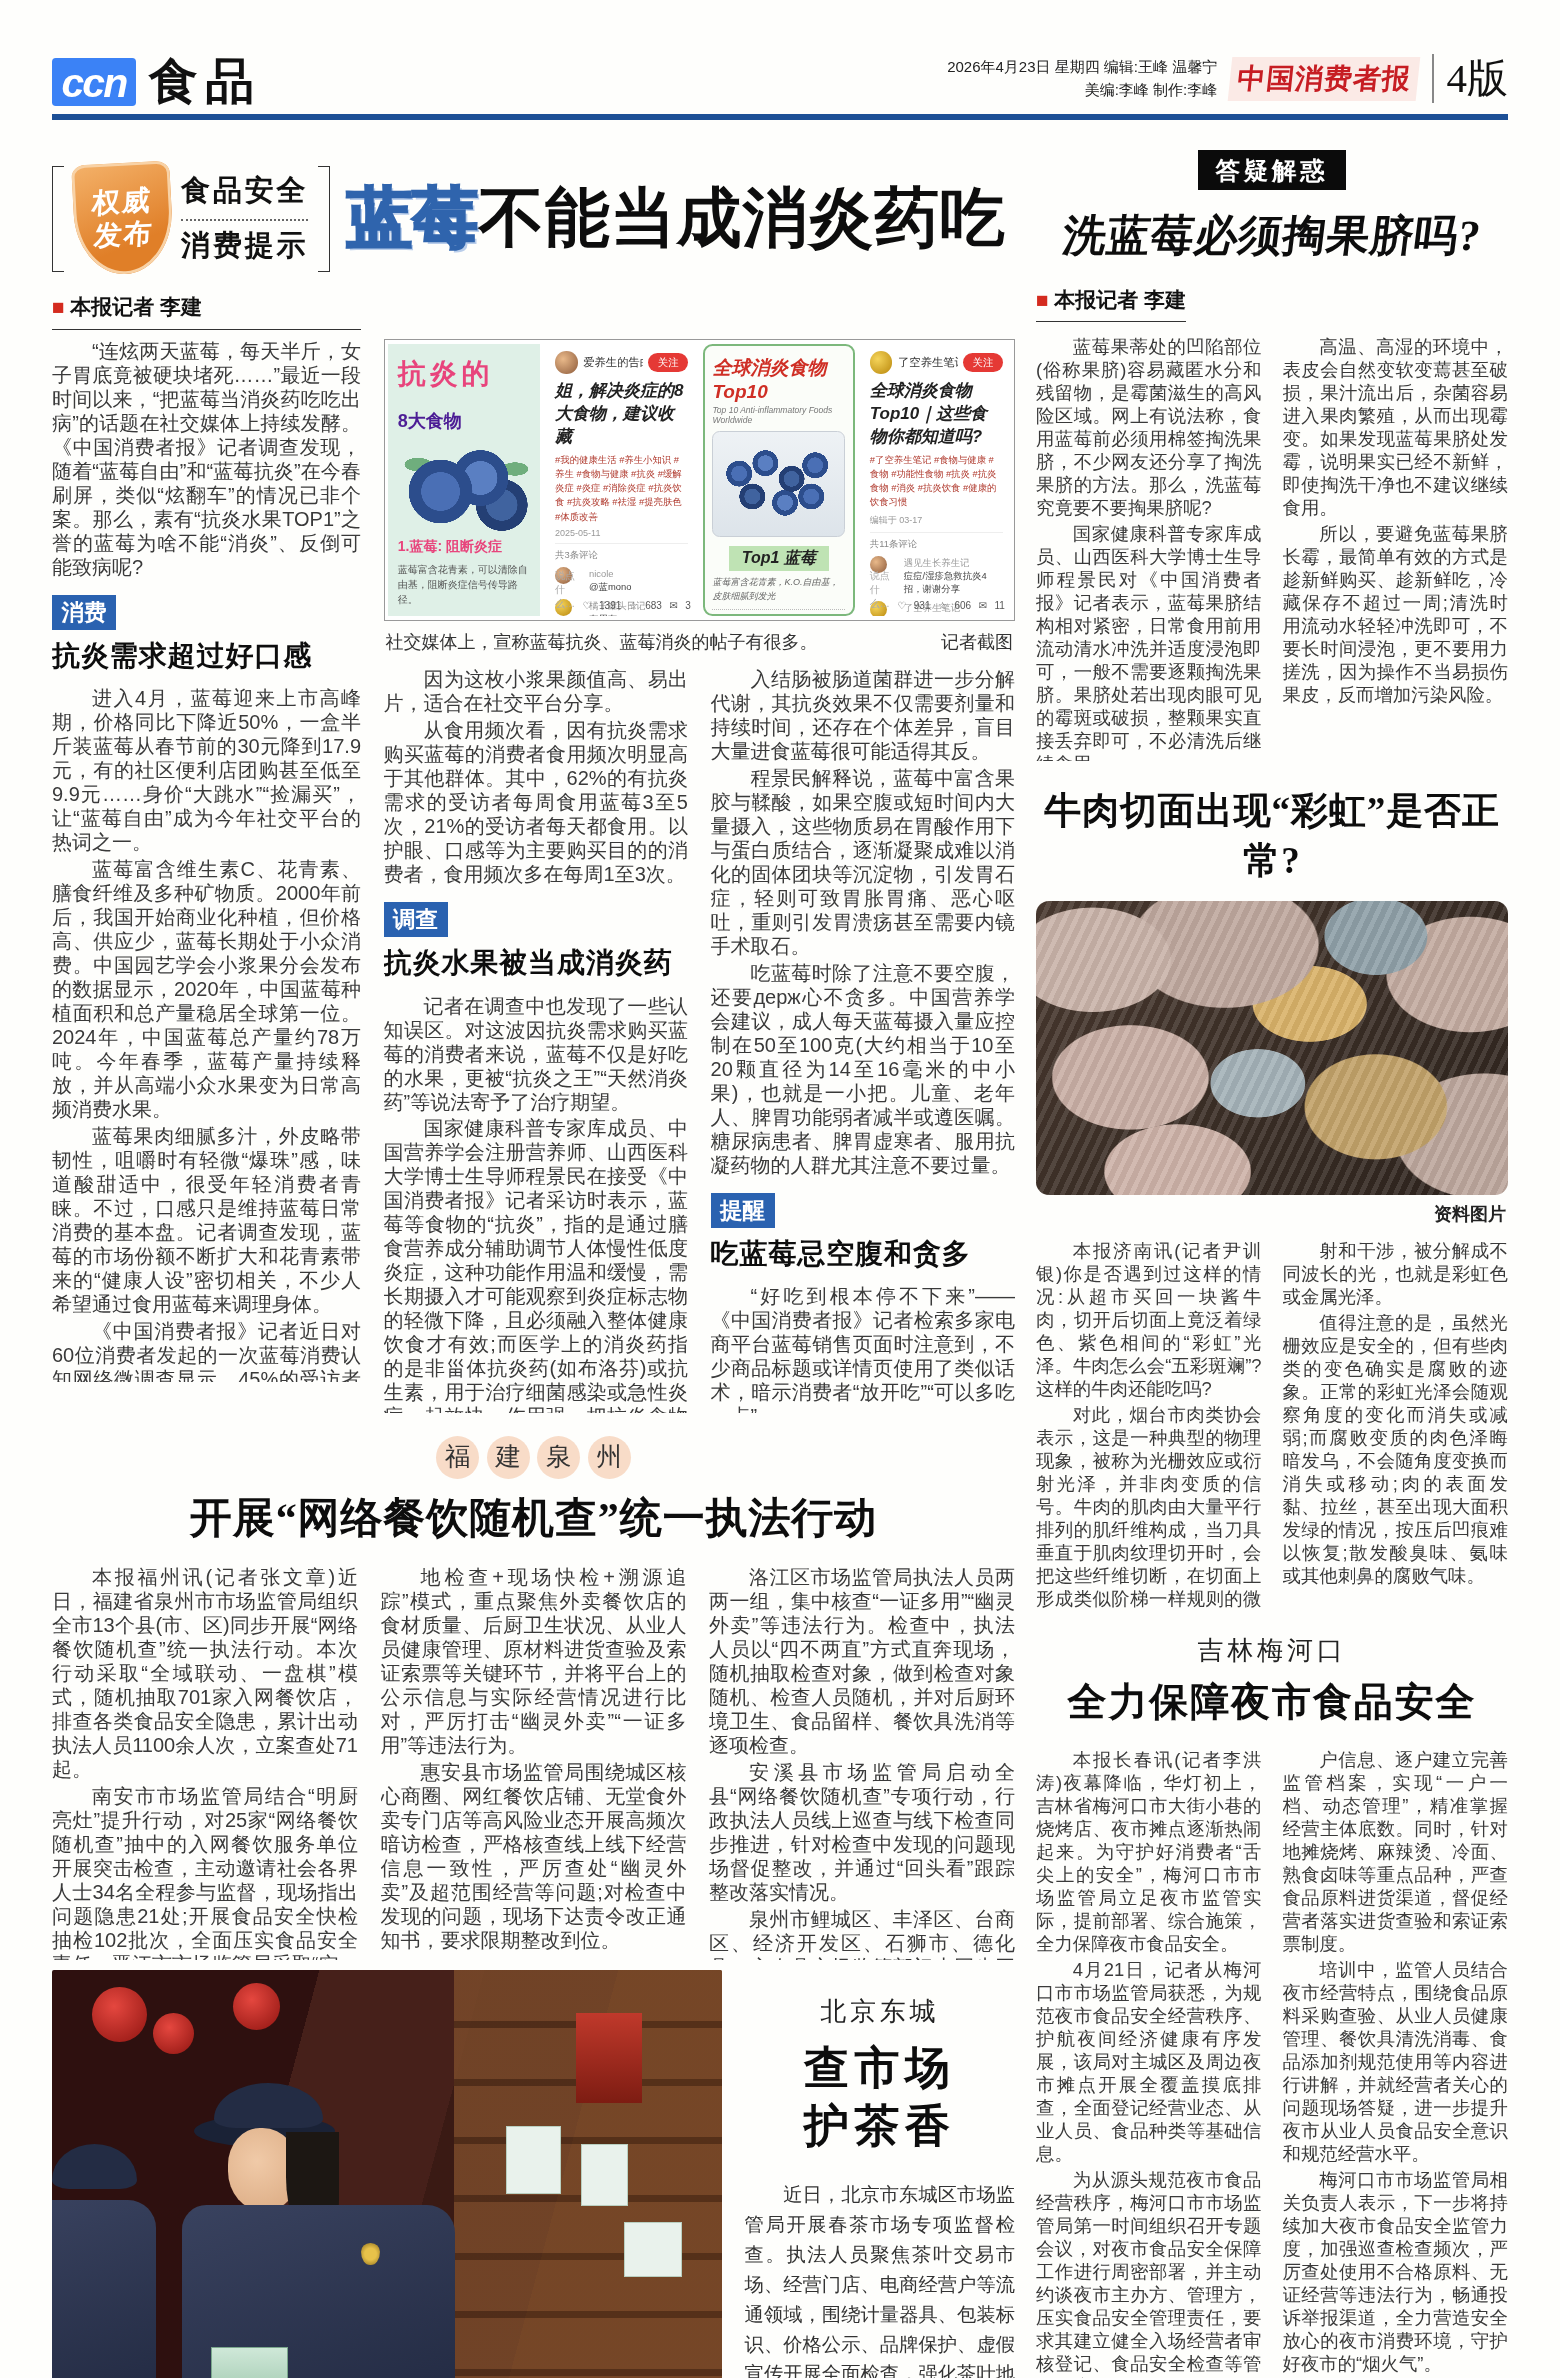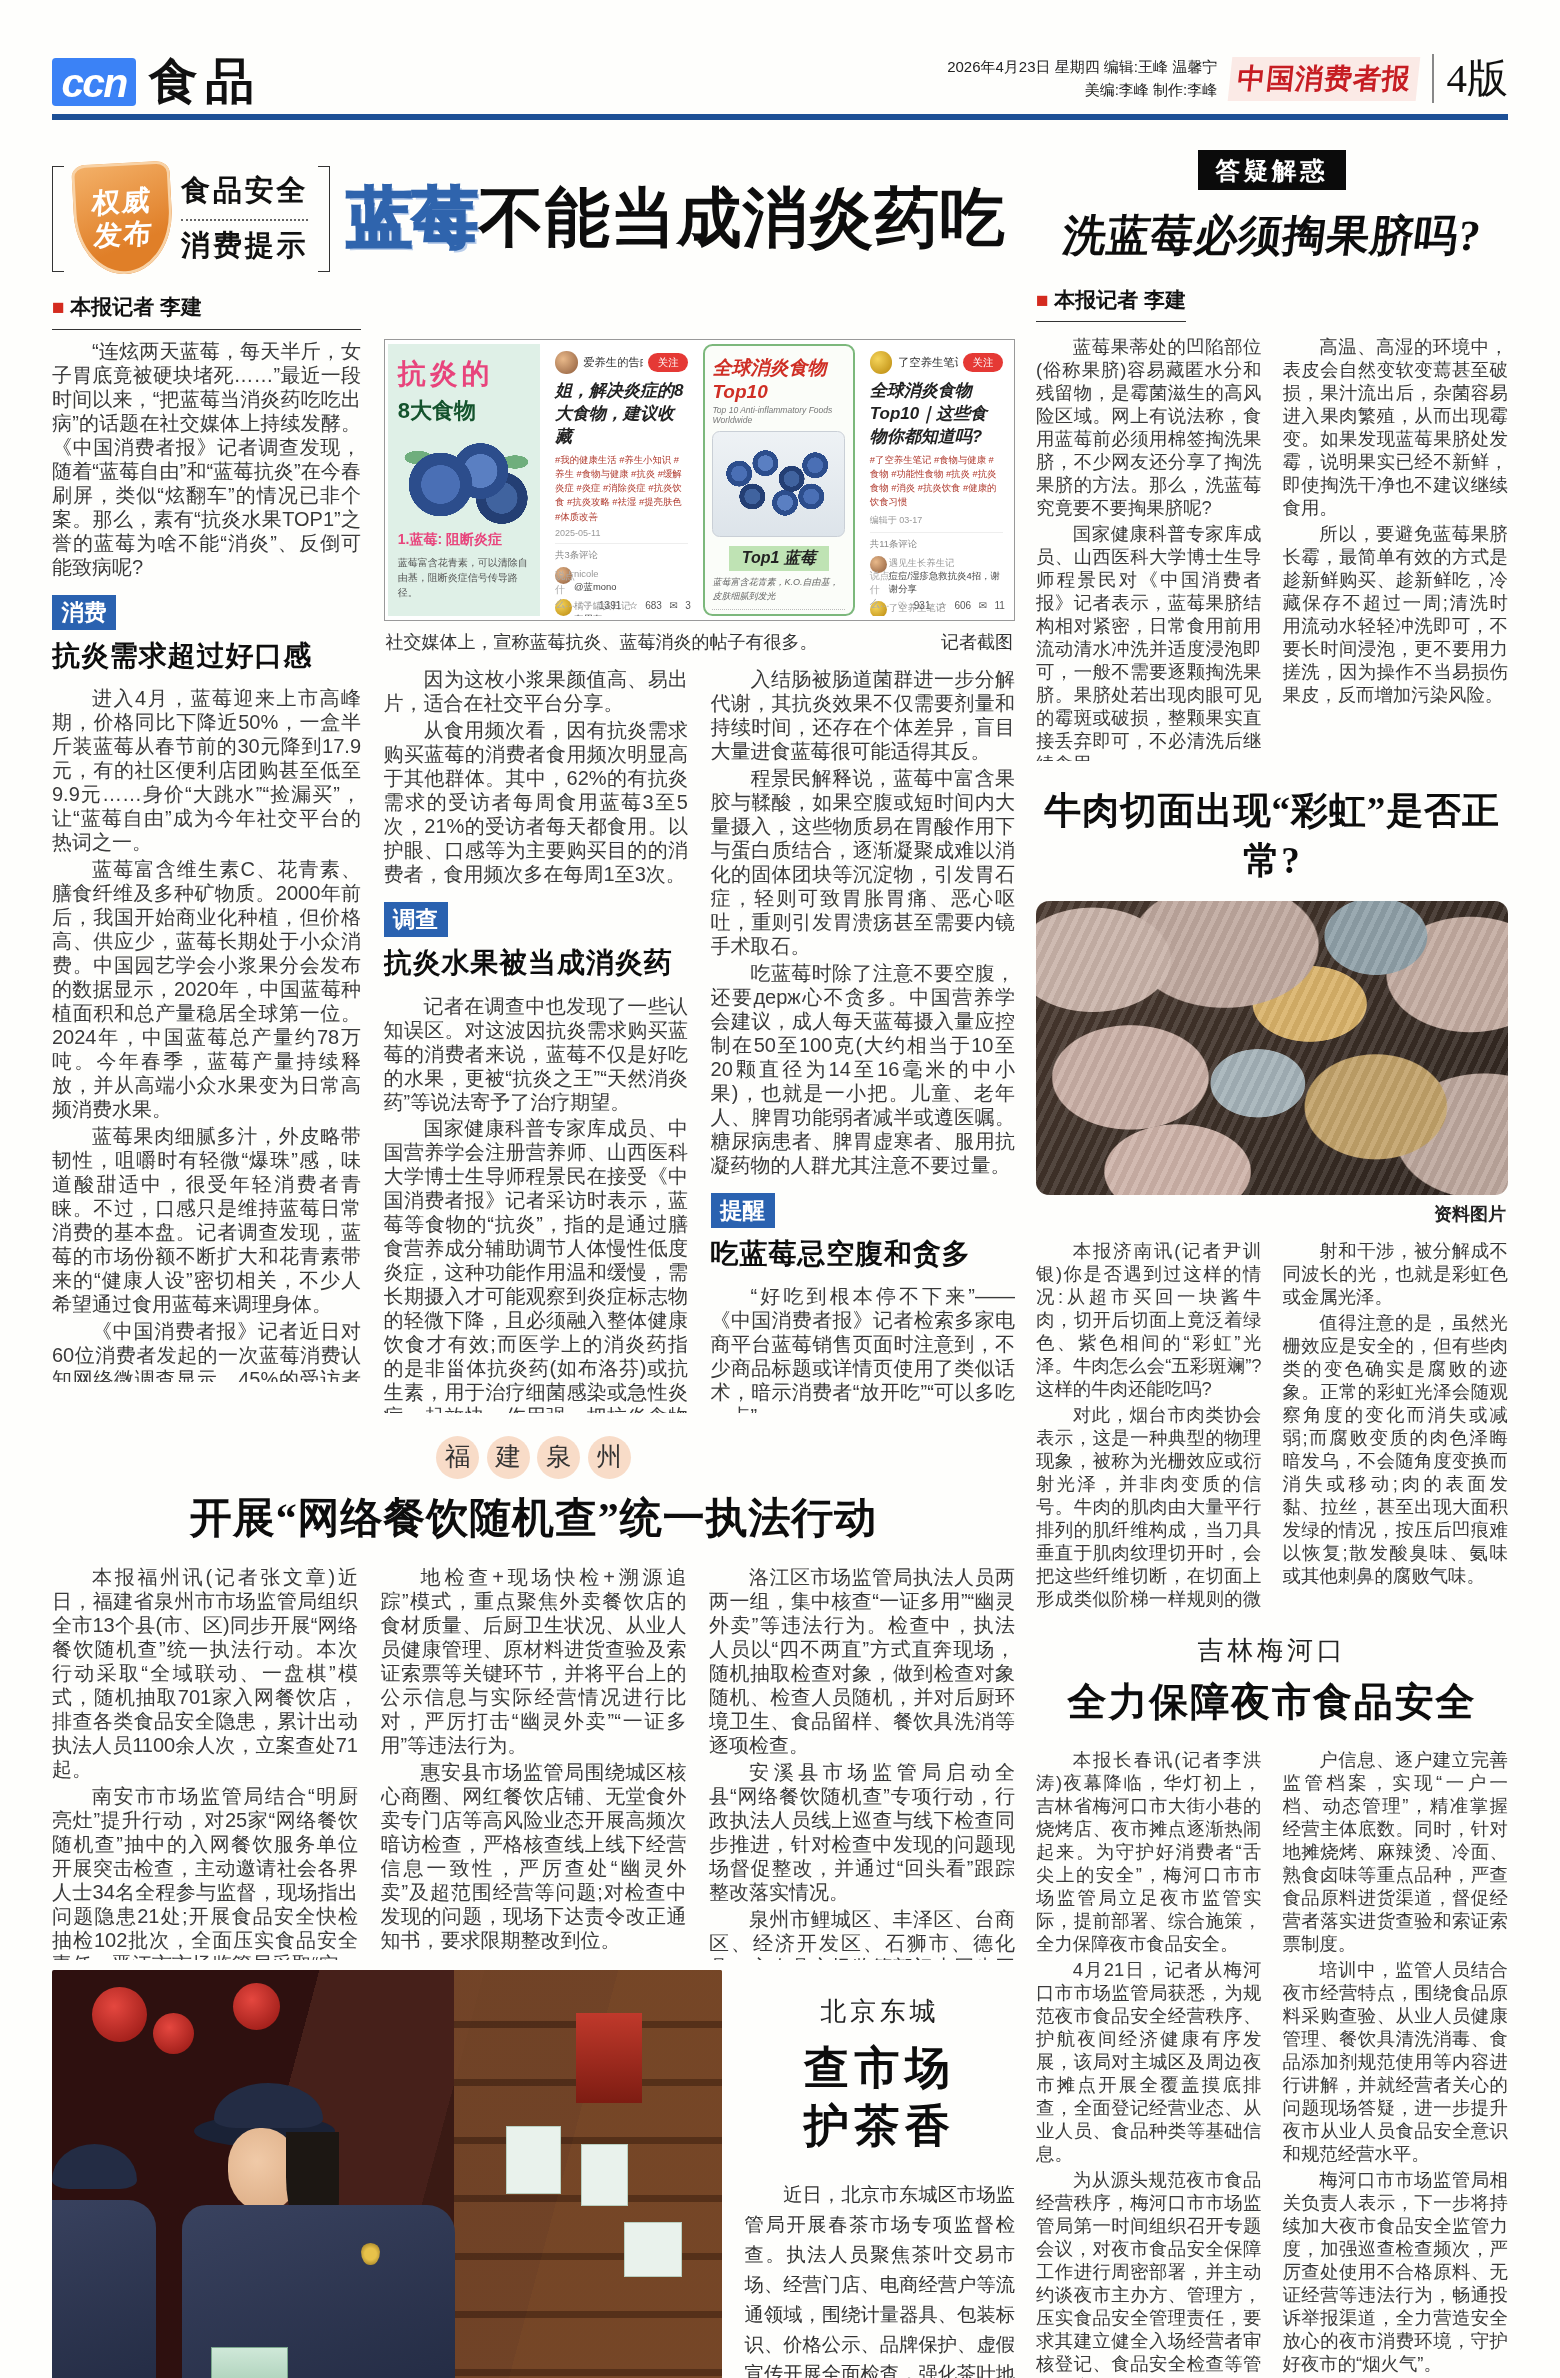--- a/index.html
+++ b/index.html
@@ -41,40 +41,40 @@
   .lead-top{display:flex;gap:22.6px;}
   .col-1{width:309px;flex:0 0 auto;height:1043px;overflow:hidden;}
   .right-wrap{flex:1;min-width:0;}
   .sec-badge{display:inline-block;background:#2a62b0;color:#fff;font-size:22.6px;font-weight:bold;padding:1.9px 9.4px;margin:13px 0 3.8px 0;}
   .sec-title{font-size:28px;font-weight:bold;color:#0d0d0d;margin:3.8px 0 11.3px 0;letter-spacing:0.9px;}
   
   .cards{display:flex;gap:7.5px;border:0.9px solid #999;padding:3.8px;background:#fff;height:282px;box-sizing:border-box;}
   .card{flex:1;min-width:0;overflow:hidden;position:relative;font-family:"Liberation Sans","DejaVu Sans",sans-serif;}
   .card-green{background:#dff0e7;padding:11.3px 9.4px;}
   .cg-t1{color:#e8447c;font-weight:bold;font-size:28px;letter-spacing:3.8px;}
-  .cg-t2{color:#14532d;font-weight:bold;font-size:22px;margin-top:3px;}
+  .cg-t2{color:#4c1d95;font-weight:bold;font-size:18px;margin-top:16px;}
   .berries{height:90px;margin:9.4px 0 5.6px 0;background:
      radial-gradient(32px 32px at 32% 55%,#4a6fb5 60%,#2c4d8c 61% 99%,transparent 100%),
      radial-gradient(28px 28px at 62% 40%,#5a7fc2 60%,#2c4d8c 61% 99%,transparent 100%),
      radial-gradient(26px 26px at 78% 70%,#40639f 60%,#243f74 61% 99%,transparent 100%),
      radial-gradient(19px 9.4px at 15% 25%,#6fae7d 70%,transparent 71%),
      radial-gradient(19px 9.4px at 88% 30%,#6fae7d 70%,transparent 71%);}
   .cg-t3{color:#e8447c;font-weight:bold;font-size:14px;}
   .cg-note{color:#555;font-size:10px;line-height:1.5;margin-top:5.6px;}
   .card-white{background:#fff;padding:7.5px;}
   .post-head{display:flex;align-items:center;gap:5.6px;}
   .avatar{width:22.6px;height:22.6px;border-radius:50%;background:radial-gradient(circle at 35% 35%,#e9b98a,#8c5a3a);flex:0 0 auto;}
   .avatar.alt{background:radial-gradient(circle at 35% 35%,#f5d45a,#b8860b);}
   .post-user{font-size:11.3px;color:#333;flex:1;white-space:nowrap;overflow:hidden;}
   .follow-pill{background:#e53935;color:#fff;font-size:10.4px;padding:2.8px 9.4px;border-radius:941px;}
   .post-title{font-size:17px;font-weight:bold;color:#222;margin:6.6px 0 3.8px 0;line-height:1.35;font-style:italic;}
   .post-tags{font-size:9.4px;color:#b03a2e;line-height:1.5;}
   .post-date{font-size:9px;color:#999;margin:4.7px 0;}
   .post-cmt-count{font-size:9.4px;color:#888;border-top:0.9px solid #eee;padding-top:4.7px;margin-top:3.8px;}
-  .cmt{display:flex;gap:2px;margin-top:5.6px;}
+  .cmt{display:flex;gap:17px;margin-top:5.6px;}
   .cmt .avatar{width:17px;height:17px;}
   .cmt-body{font-size:9.4px;color:#444;line-height:1.4;}
   .cmt-name{color:#999;}
   .post-bar{position:absolute;left:7.5px;right:7.5px;bottom:5.6px;display:flex;align-items:flex-end;gap:7.5px;font-size:10px;color:#555;}
   .post-bar .hint{flex:1;color:#aaa;}
   .card-top10{border:2.8px solid #7cb87c;border-radius:9.4px;background:#fbfdf9;padding:9.4px 7.5px;font-style:italic;}
   .t10-title{font-size:19px;font-weight:bold;color:#cf2f25;}
   .t10-title span{color:#cf2f25;}
   .t10-sub{font-size:8.5px;color:#777;margin:1.9px 0 5.6px 0;}
   .berry-box{height:104px;border:1.9px solid #c9cfd6;border-radius:7.5px;background:

